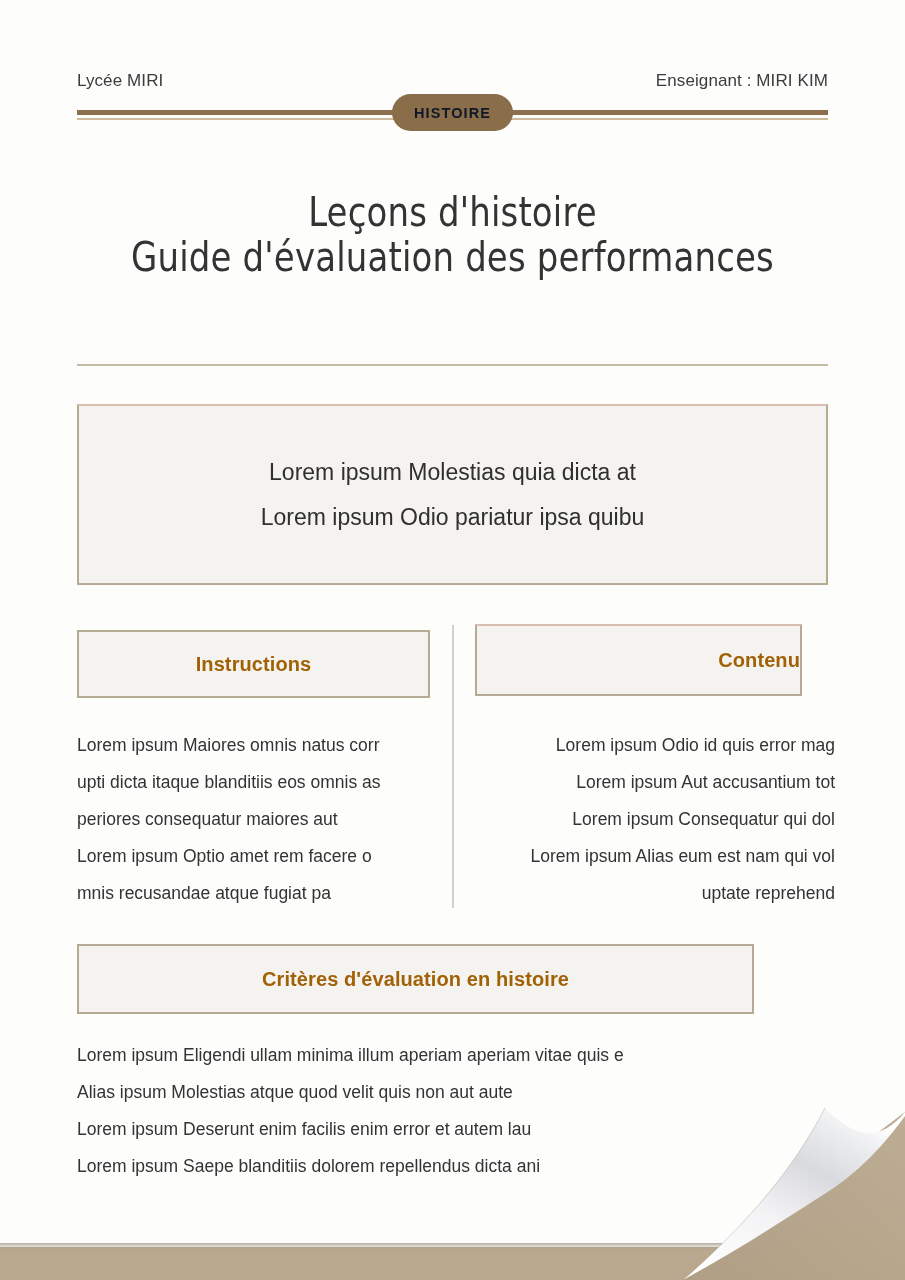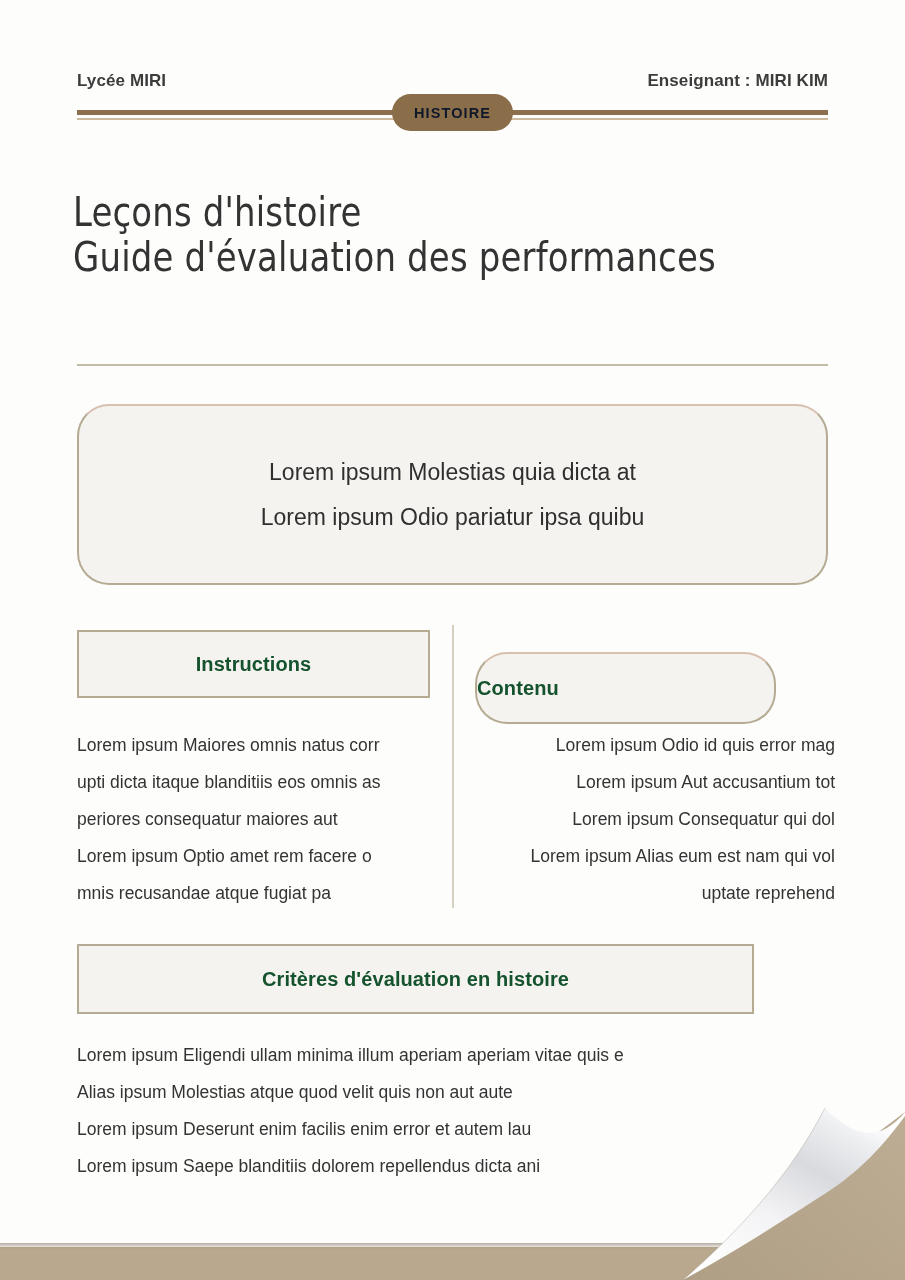--- a/index.html
+++ b/index.html
@@ -56,21 +56,20 @@
   
   #header-row {
     position: absolute;
     left: 77px;
     top: 66px;
     width: 751px;
     height: 30px;
     display: flex;
     align-items: center;
     justify-content: space-between;
-    font-weight: bold;
   }
   .header-meta {
     font-family: "Liberation Sans", sans-serif;
     font-size: 17px;
     color: #3c3c3c;
     letter-spacing: .1px;
     white-space: nowrap;
   }
 
   #rule-band {
@@ -113,20 +112,21 @@
     justify-content: center;
     z-index: 3;
   }
 
   
   #title-block {
     position: absolute;
     left: 40px;
     top: 190px;
     width: 825px;
+    text-align: center;
   }
   .doc-title {
     font-family: "DejaVu Sans Condensed", "Liberation Sans Narrow", "DejaVu Sans", sans-serif;
     font-size: 41px;
     font-weight: 400;
     color: #333333;
     line-height: 45px;
     letter-spacing: .2px;
     font-stretch: condensed;
     transform: scaleX(0.92);
@@ -143,21 +143,21 @@
     background: #c2bba6;
   }
 
   
   .framed {
     position: absolute;
     background: #f5f3ef;
     border: 2px solid #b5ab92;
     box-sizing: border-box;
   }
-  .framed.pink-top { border-top-color: #d8bfb0; border-radius: 32px; }
+  .framed.pink-top { border-top-color: #d8bfb0; }
 
   #summary-box {
     left: 77px;
     top: 404px;
     width: 751px;
     height: 181px;
     display: flex;
     flex-direction: column;
     align-items: center;
     justify-content: center;
@@ -184,32 +184,32 @@
     left: 77px;
     top: 630px;
     width: 353px;
     height: 68px;
     display: flex;
     align-items: center;
     justify-content: center;
   }
   #contenu-box {
     left: 475px;
-    top: 652px;
-    width: 301px;
+    top: 624px;
+    width: 327px;
     height: 72px;
     display: flex;
     align-items: center;
-    justify-content: flex-start;
+    justify-content: flex-end;
   }
   .box-heading {
     font-family: "Liberation Sans", sans-serif;
     font-size: 20px;
     font-weight: bold;
-    color: #14532d;
+    color: #a16207;
     letter-spacing: .1px;
     white-space: nowrap;
   }
 
   #instructions-body {
     position: absolute;
     left: 77px;
     top: 727px;
     width: 360px;
   }

